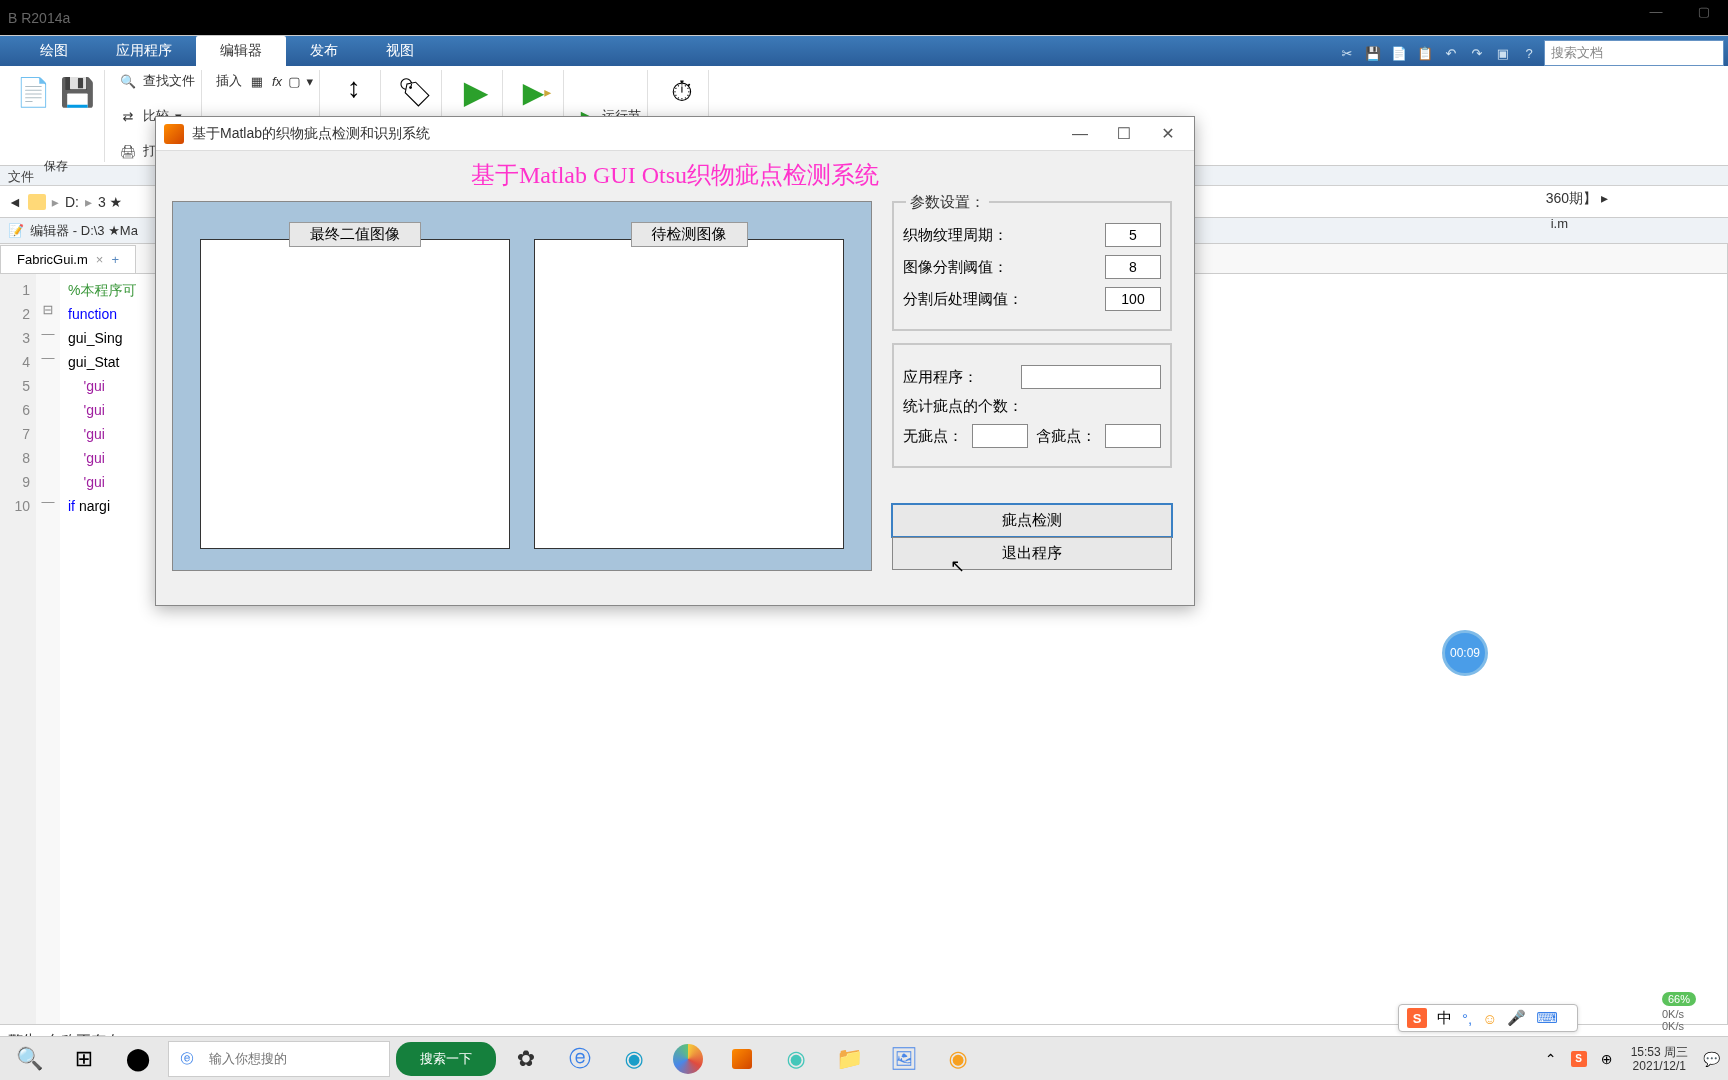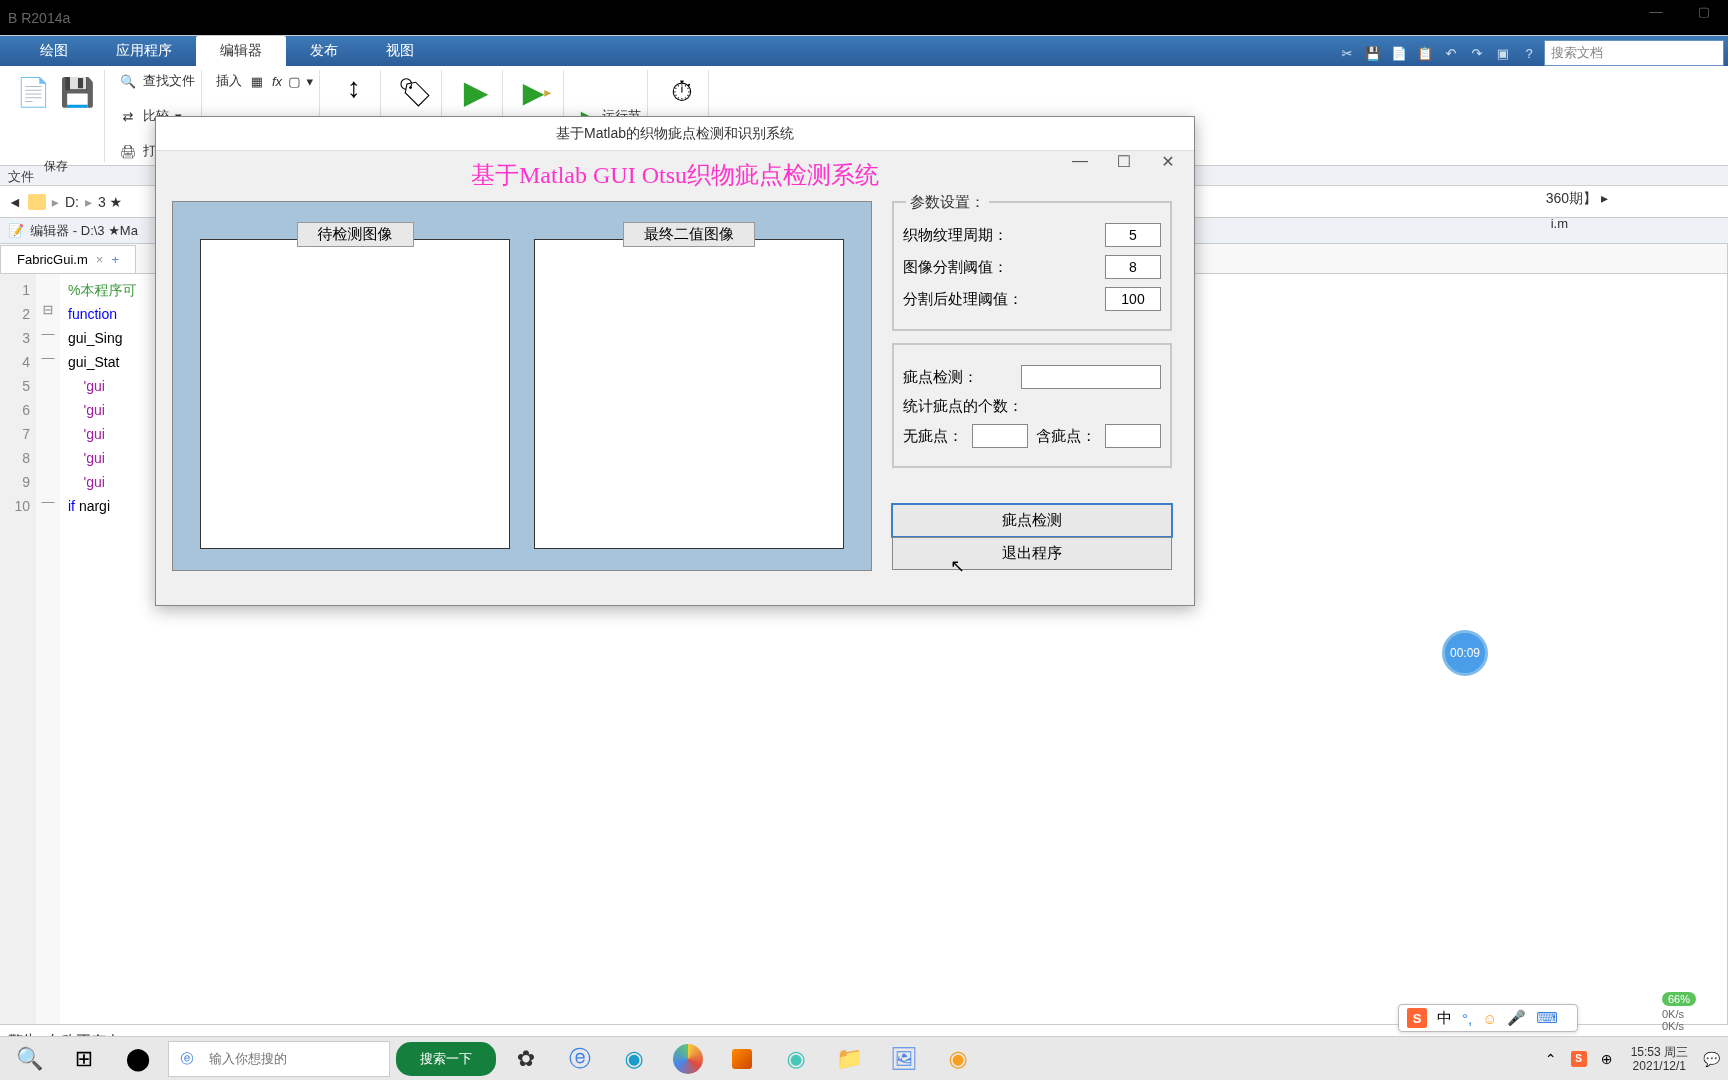--- a/index.html
+++ b/index.html
@@ -58,21 +58,21 @@
 .c-str { color: #a020a0; }
 
 
 .cmd-window { height: 290px; background: #fff; border-top: 1px solid #ccc; display: flex; flex-direction: column; }
 .cmd-header { height: 22px; background: #eef2f6; padding: 2px 8px; font-size: 13px; color: #333; border-bottom: 1px solid #ccc; }
 .cmd-body { flex: 1; padding: 4px 8px; font-family: Consolas, monospace; font-size: 15px; color: #333; overflow: hidden; }
 .cmd-body div { line-height: 24px; white-space: pre; }
 
 
 .gui-window { position: absolute; left: 155px; top: 116px; width: 1040px; height: 490px; background: #f0f0f0; border: 1px solid #888; box-shadow: 0 4px 16px rgba(0,0,0,0.3); }
-.gui-titlebar { height: 34px; background: #fff; display: flex; align-items: center; padding: 0 8px; gap: 8px; border-bottom: 1px solid #ddd; flex-direction: column; }
+.gui-titlebar { height: 34px; background: #fff; display: flex; align-items: center; padding: 0 8px; gap: 8px; border-bottom: 1px solid #ddd; }
 .matlab-icon { width: 20px; height: 20px; background: linear-gradient(135deg, #ff8c00, #d14500); border-radius: 3px; }
 .gui-title { font-size: 14px; color: #333; }
 .gui-wincontrols { margin-left: auto; display: flex; gap: 24px; padding-right: 8px; }
 .gui-winbtn { width: 20px; height: 20px; display: flex; align-items: center; justify-content: center; color: #555; font-size: 16px; cursor: pointer; }
 
 .gui-body { padding: 8px 16px; height: calc(100% - 34px); position: relative; }
 .gui-heading { text-align: center; font-size: 24px; color: #ff33cc; font-weight: normal; margin-bottom: 10px; font-family: "SimSun", serif; }
 
 .gui-content { display: flex; gap: 20px; }
 .image-frame { width: 700px; height: 370px; background: #a8c4db; border: 1px solid #888; padding: 12px; display: flex; gap: 24px; justify-content: center; }
@@ -299,25 +299,25 @@
       <div class="gui-winbtn">—</div>
       <div class="gui-winbtn">☐</div>
       <div class="gui-winbtn">✕</div>
     </div>
   </div>
   <div class="gui-body">
     <div class="gui-heading">基于Matlab GUI Otsu织物疵点检测系统</div>
     <div class="gui-content">
       <div class="image-frame">
         <div class="img-box-wrap">
-          <div class="img-label">待检测图像</div>
+          <div class="img-label">最终二值图像</div>
           <div class="img-canvas"></div>
         </div>
         <div class="img-box-wrap">
-          <div class="img-label">最终二值图像</div>
+          <div class="img-label">待检测图像</div>
           <div class="img-canvas"></div>
         </div>
       </div>
       <div class="gui-right">
         <div class="fieldset">
           <div class="fieldset-title">参数设置：</div>
           <div class="param-row">
             <span>织物纹理周期：</span>
             <input class="param-input" value="5" style="">
           </div>
@@ -325,21 +325,21 @@
             <span>图像分割阈值：</span>
             <input class="param-input" value="8" style="">
           </div>
           <div class="param-row">
             <span>分割后处理阈值：</span>
             <input class="param-input" value="100" style="">
           </div>
         </div>
         <div class="fieldset">
           <div class="param-row">
-            <span>疵点检测：</span>
+            <span>应用程序：</span>
             <input class="param-input wide" style="">
           </div>
           <div style="font-size:15px;margin:6px 0">统计疵点的个数：</div>
           <div class="param-row">
             <span>无疵点：</span>
             <input class="param-input med" style="">
             <span>含疵点：</span>
             <input class="param-input med" style="">
           </div>
         </div>

